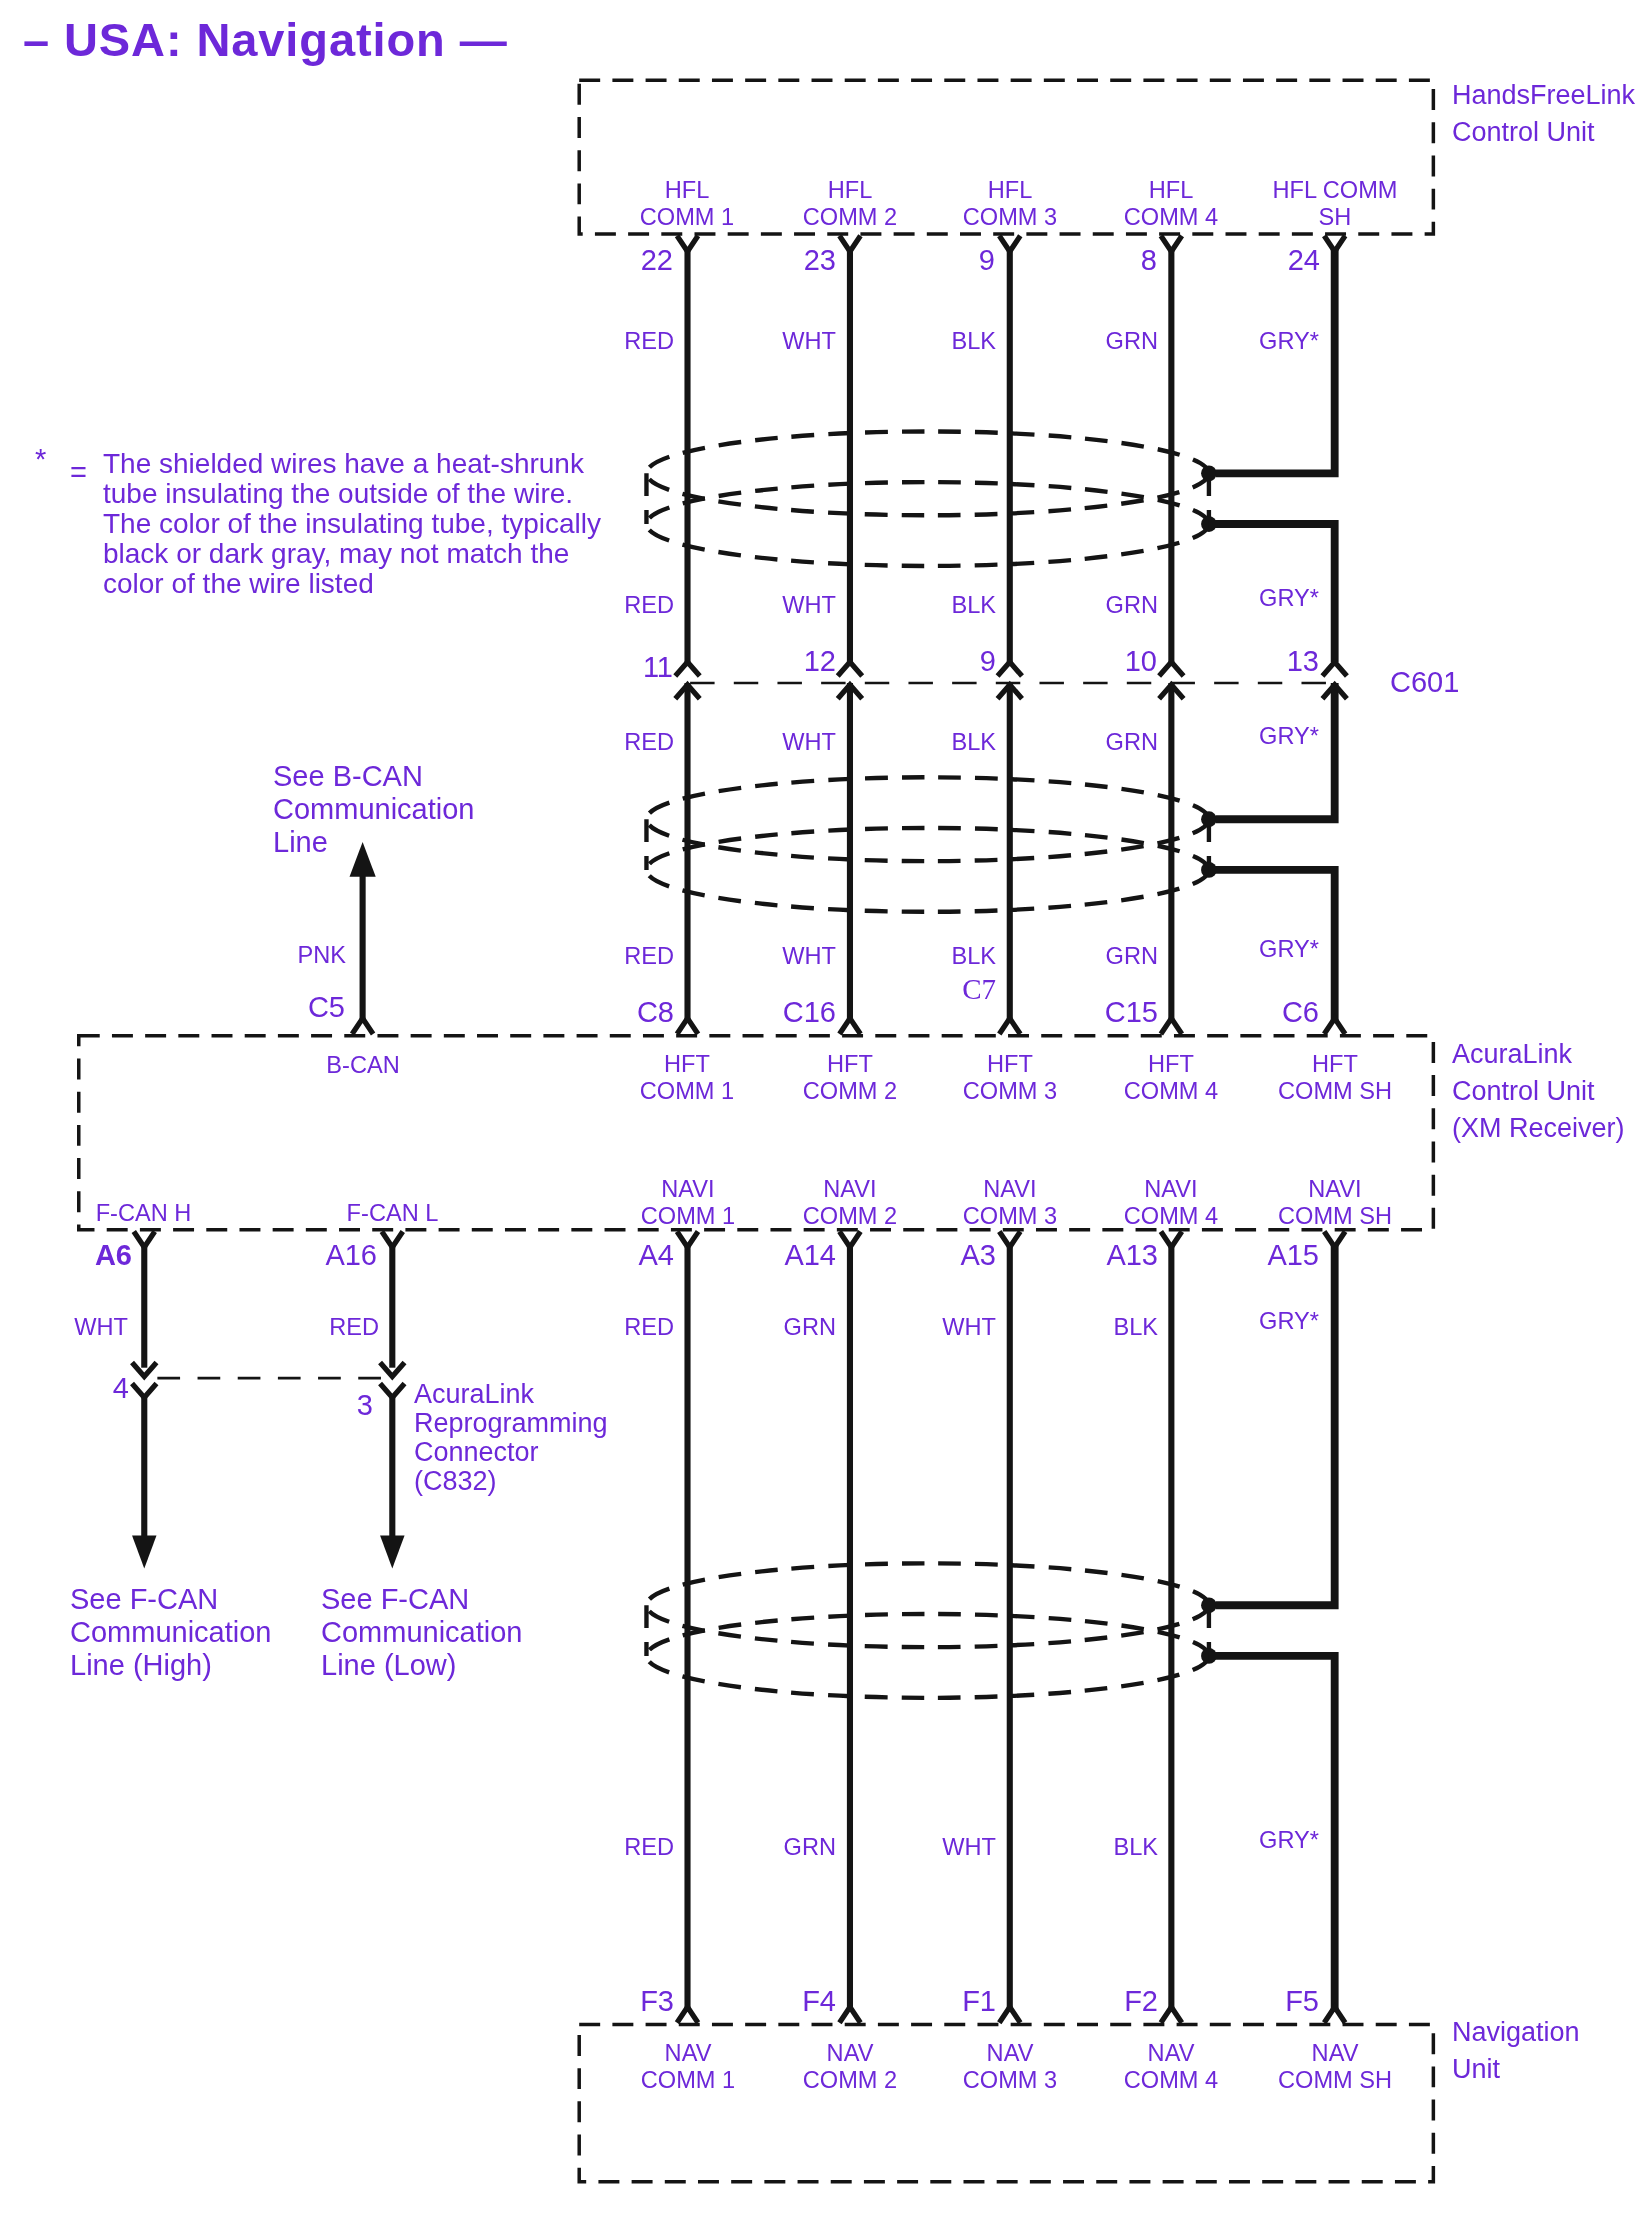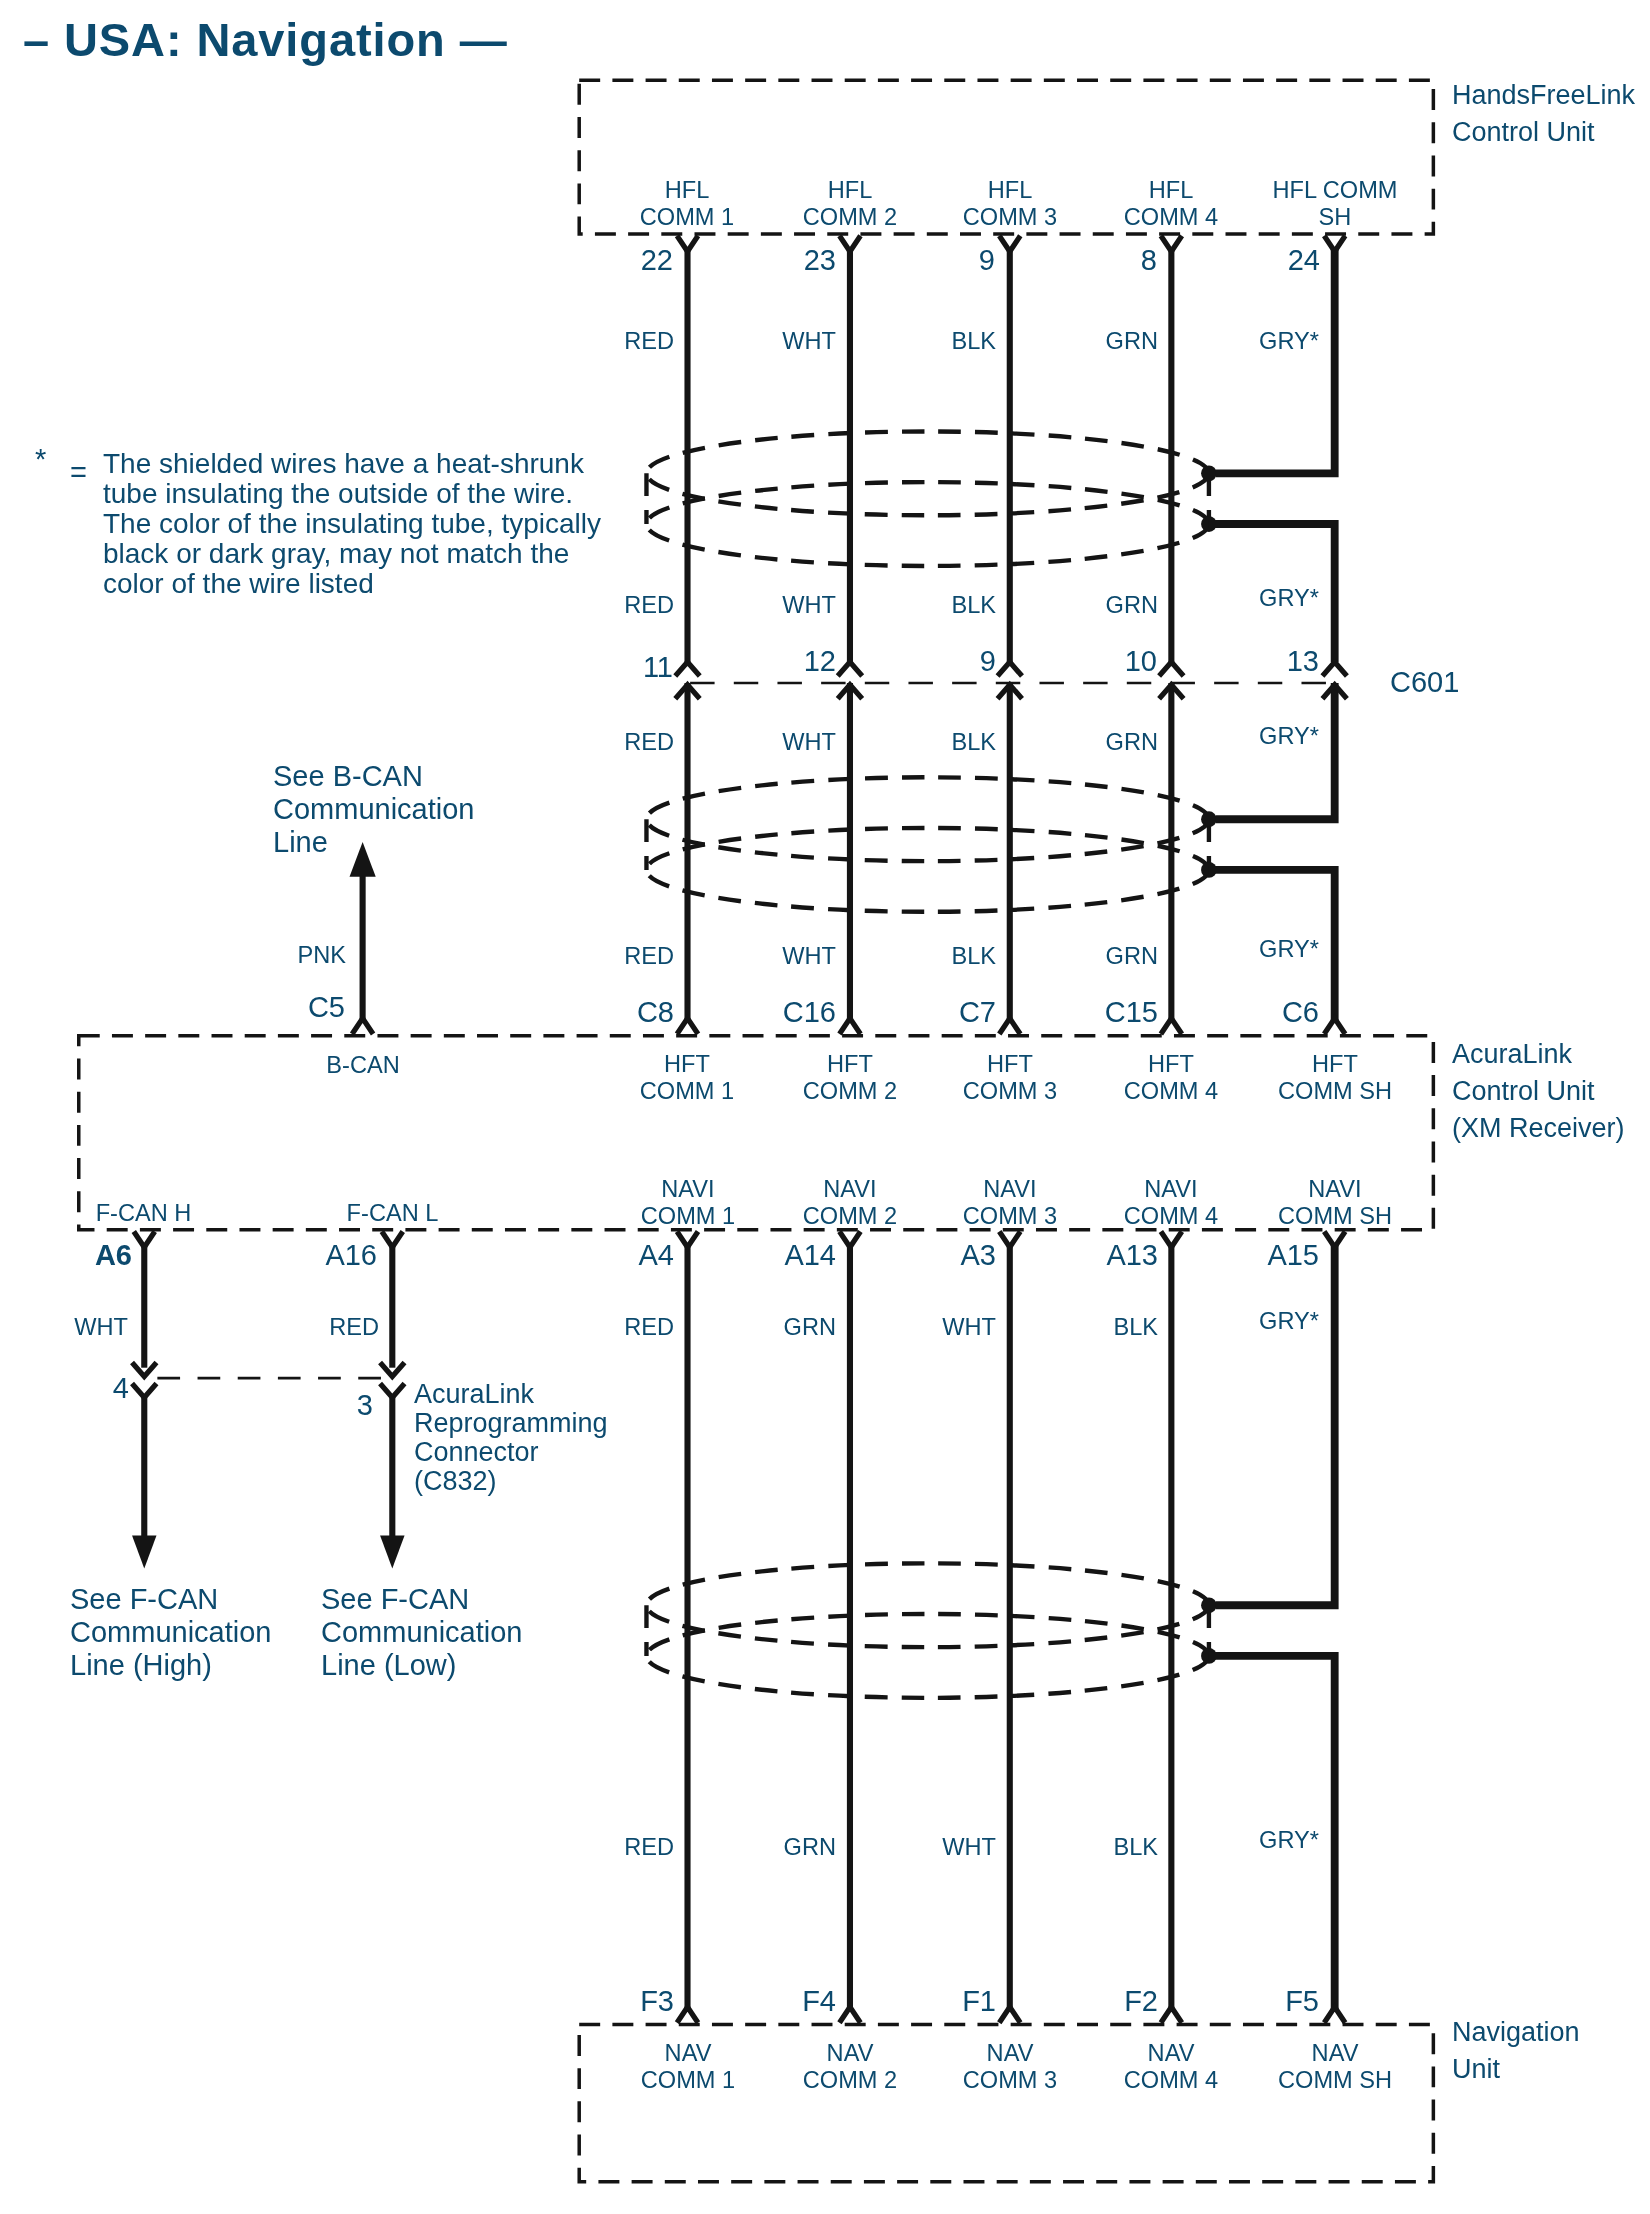--- a/index.html
+++ b/index.html
@@ -1,18 +1,18 @@
 <!DOCTYPE html>
 <html style="font-size:14px"><head>
 <meta charset="utf-8">
 <style>
   html,body{margin:0;padding:0;background:#fff;}
   #canvas{
     position:relative;width:1651px;height:2214px;background:#fff;
-    font-family:"Liberation Sans","DejaVu Sans",sans-serif;color:#0c4a6e;
+    font-family:"Liberation Sans","DejaVu Sans",sans-serif;color:#6d28d9;
     overflow:hidden;
   }
   #art{position:absolute;left:0;top:0;}
   .ctr{position:absolute;text-align:center;white-space:pre-line;}
   .rt{position:absolute;text-align:right;white-space:pre-line;}
   .lt{position:absolute;text-align:left;white-space:pre-line;}
   .f27{font-size:23.6px;line-height:27px;}
   .f33{font-size:29px;line-height:33px;}
   .fpin{font-size:29px;line-height:31px;}
   .funit{font-size:27px;line-height:37px;}
@@ -242,21 +242,21 @@
   <div class="rt f27" style="left:1205px;top:723px;width:114px;">GRY*</div>
 
   <div class="rt f27" style="left:560px;top:943px;width:114px;">RED</div>
   <div class="rt f27" style="left:722px;top:943px;width:114px;">WHT</div>
   <div class="rt f27" style="left:882px;top:943px;width:114px;">BLK</div>
   <div class="rt f27" style="left:1044px;top:943px;width:114px;">GRN</div>
   <div class="rt f27" style="left:1205px;top:936px;width:114px;">GRY*</div>
 
   <div class="rt fpin" style="left:560px;top:997px;width:114px;">C8</div>
   <div class="rt fpin" style="left:722px;top:997px;width:114px;">C16</div>
-  <div class="rt fpin" style="left:882px;top:997px;width:114px;">C7</div>
+  <div class="rt fpin" style="left:882px;top:974px;width:114px;font-family:Liberation Serif, serif;">C7</div>
   <div class="rt fpin" style="left:1044px;top:997px;width:114px;">C15</div>
   <div class="rt fpin" style="left:1205px;top:997px;width:114px;">C6</div>
 
   <div class="ctr f27" style="left:591px;top:1051px;width:192px;">HFT
 COMM 1</div>
   <div class="ctr f27" style="left:754px;top:1051px;width:192px;">HFT
 COMM 2</div>
   <div class="ctr f27" style="left:914px;top:1051px;width:192px;">HFT
 COMM 3</div>
   <div class="ctr f27" style="left:1075px;top:1051px;width:192px;">HFT

